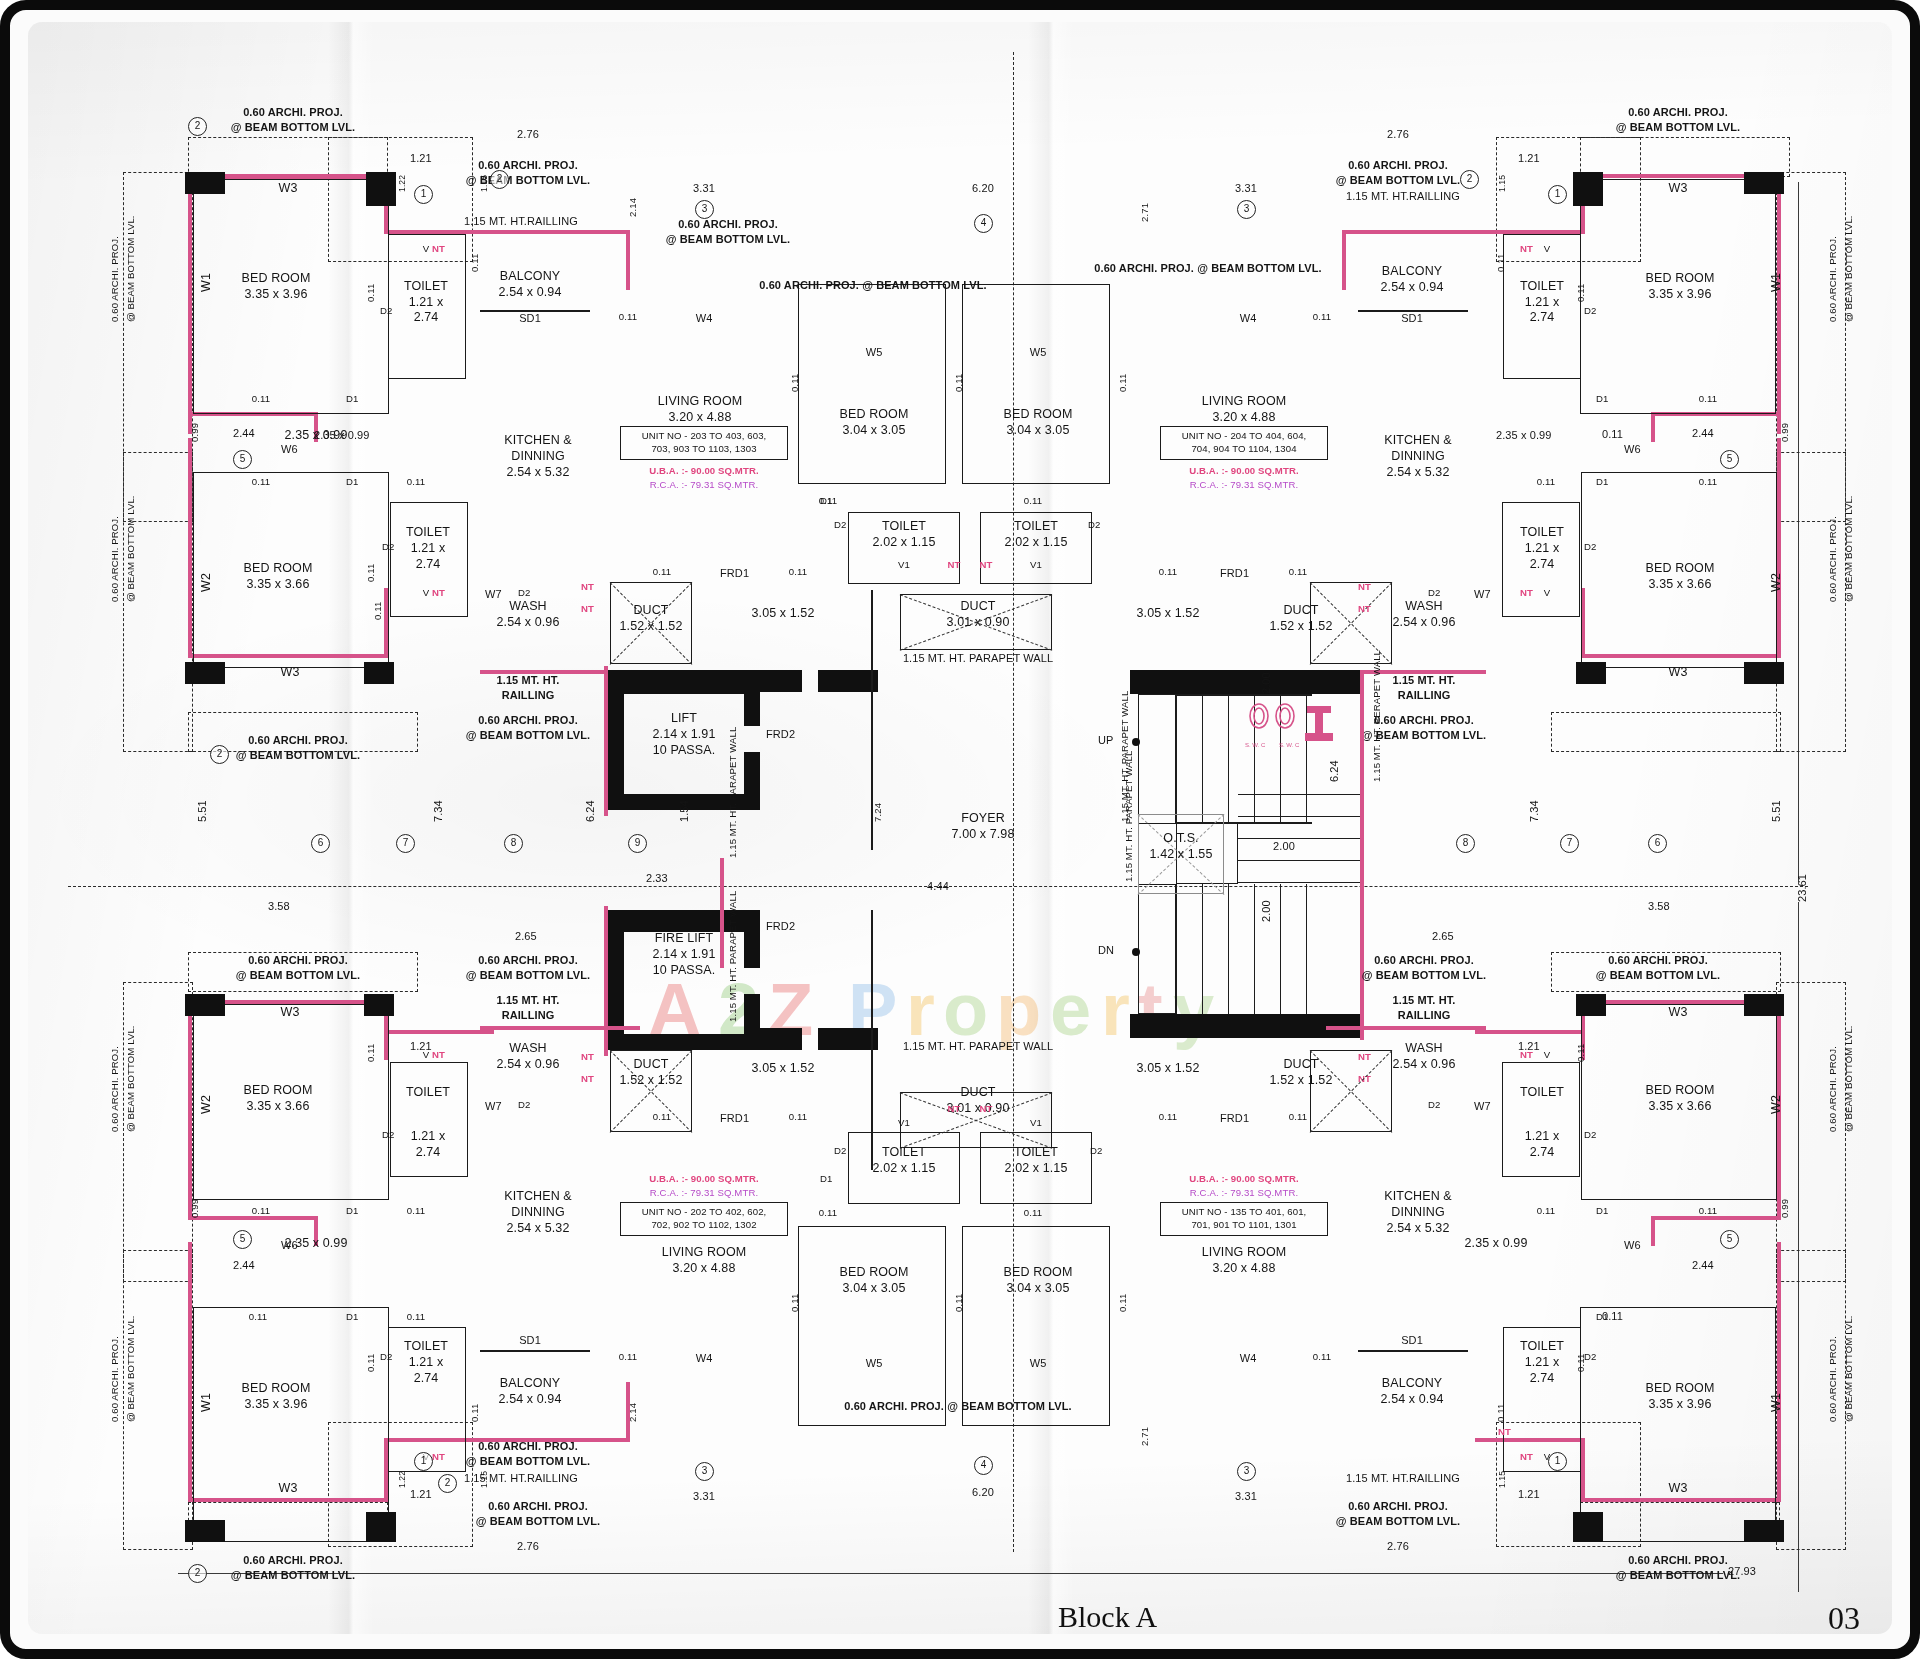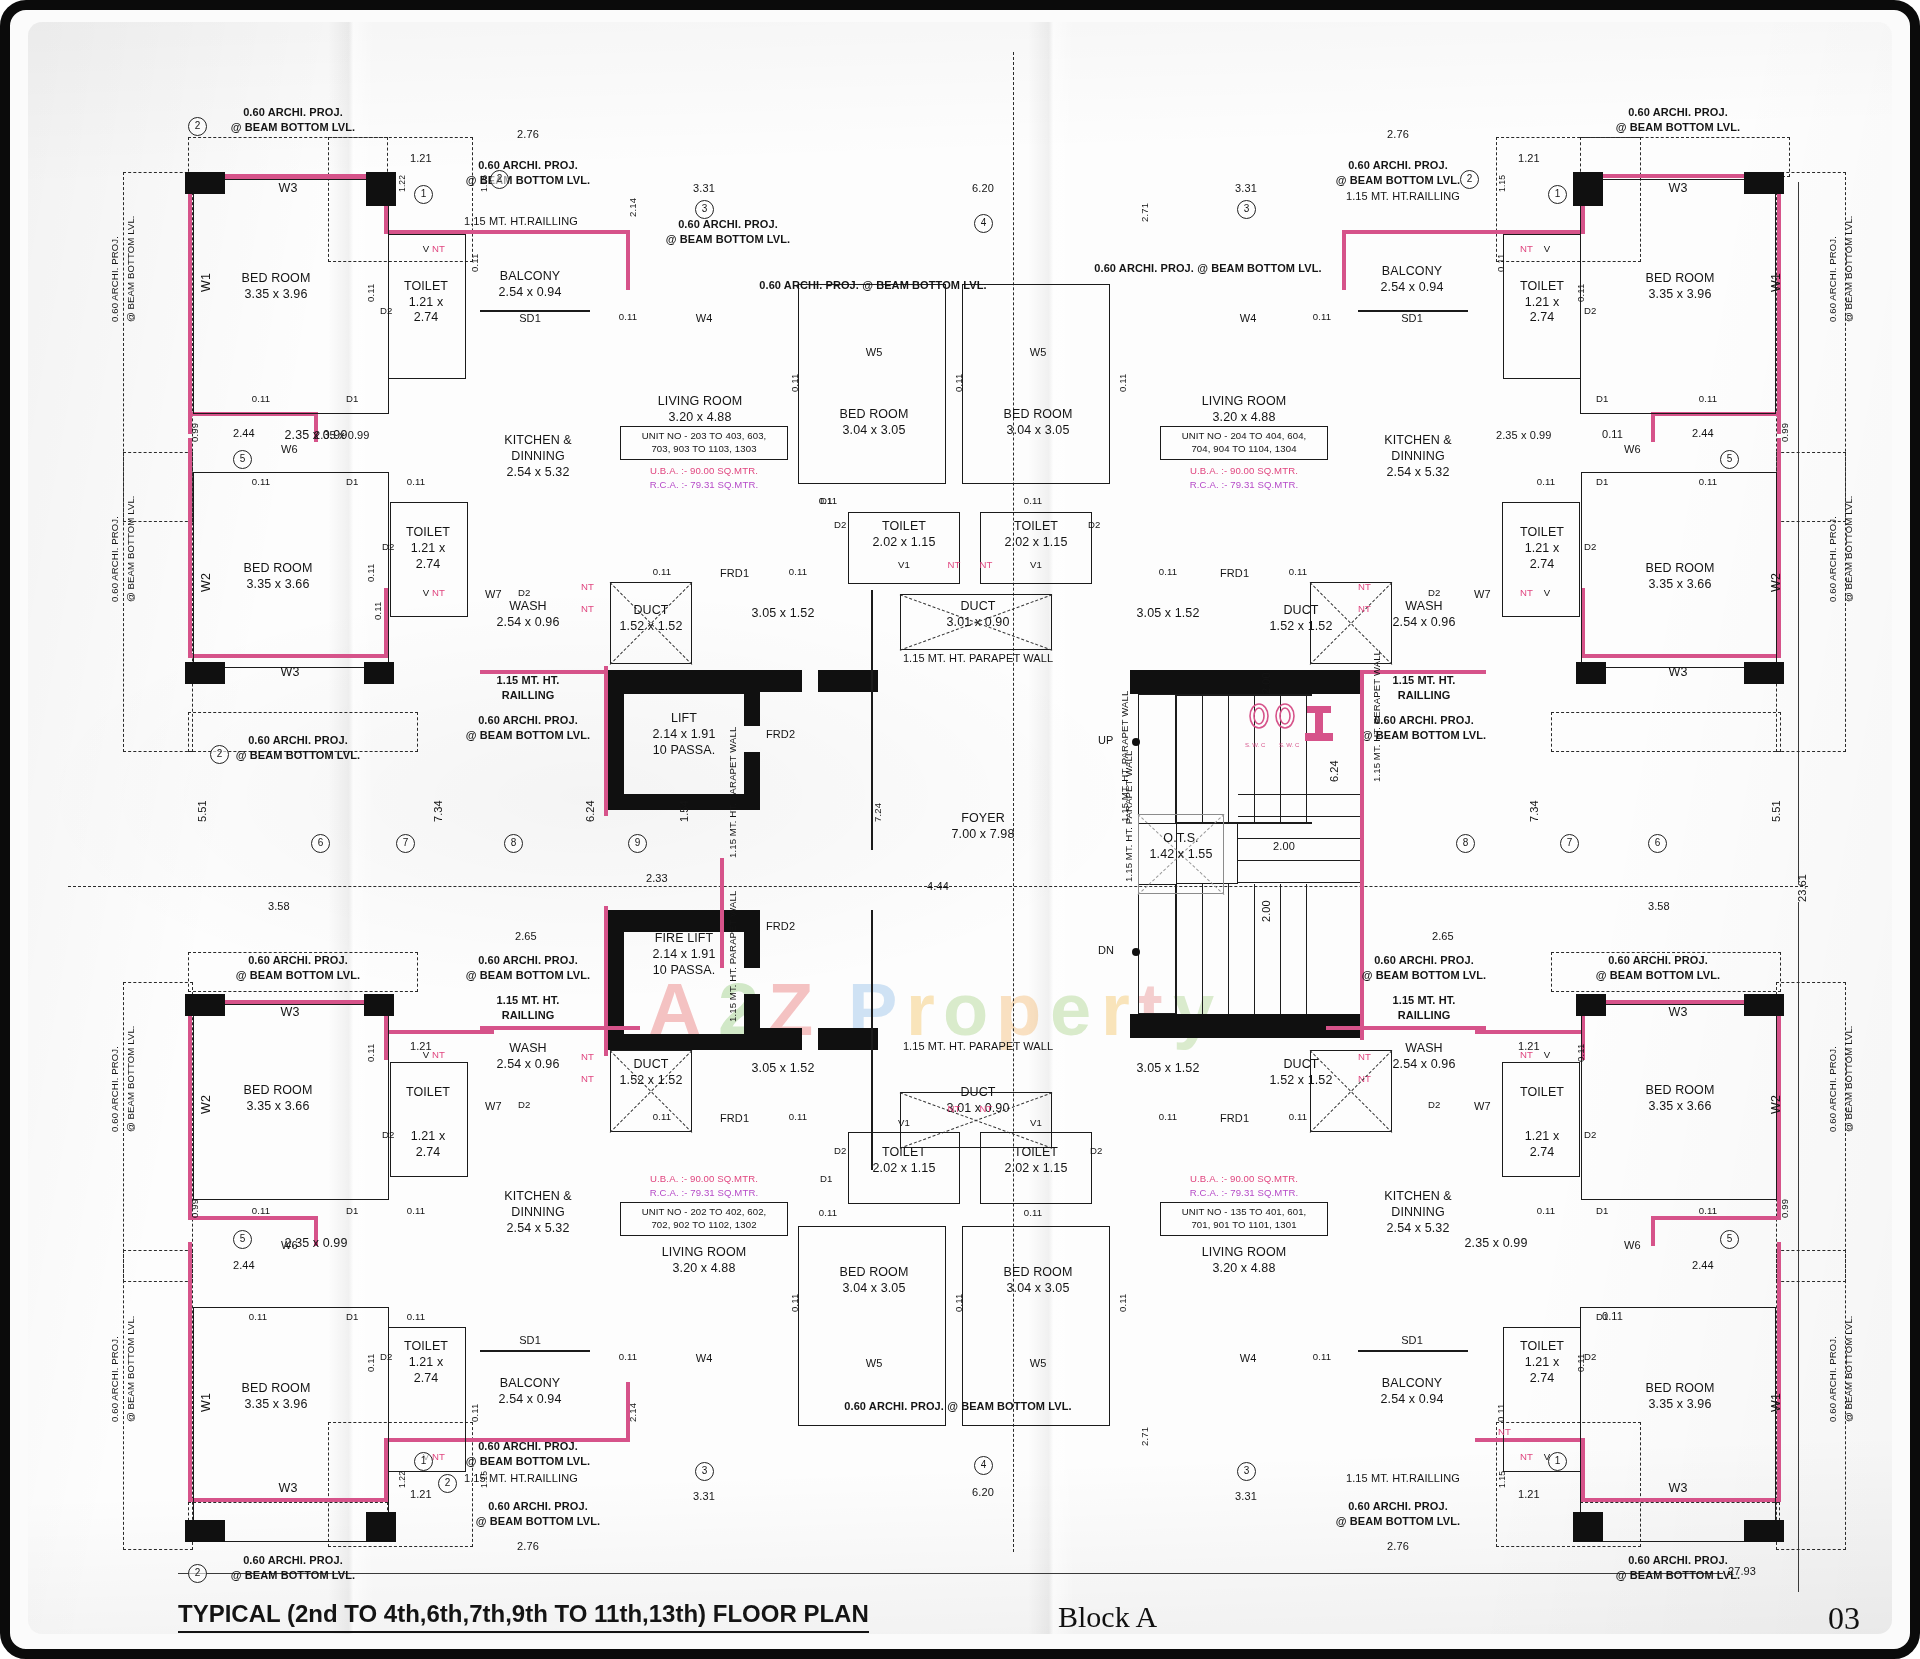--- a/index.html
+++ b/index.html
@@ -38,21 +38,21 @@
 
   
   .t{position:absolute;color:#141414;font-family:"Liberation Sans",sans-serif;
      font-size:12.5px;line-height:13.5px;white-space:nowrap;letter-spacing:.1px;}
   .t.c{transform:translateX(-50%);text-align:center;}
   .t.sm{font-size:11px;line-height:12px;}
   .t.xs{font-size:9.6px;line-height:10.5px;}
   .t.xxs{font-size:8.6px;line-height:9.4px;}
   .t.b{font-weight:bold;}
   .t.rot{transform:rotate(-90deg);transform-origin:left top;}
-  .t.pk{color:#e0457f;}
+  .t.pk{color:#e0457f;font-weight:bold;}
   .t.vi{color:#b64bc8;}
 
   .circ{position:absolute;width:17px;height:17px;border:1.3px solid #222;border-radius:50%;
     font-size:10px;line-height:15px;text-align:center;color:#161616;
     font-family:"Liberation Sans",sans-serif;background:rgba(255,255,255,.6);}
 
   
   .wm{position:absolute;font-weight:bold;pointer-events:none;user-select:none;}
   .wm-a2z{font-size:74px;letter-spacing:2px;}
   .wm-url{font-size:56px;color:rgba(120,120,120,.28);letter-spacing:1px;white-space:nowrap;}
@@ -827,17 +827,16 @@
     <div class="t sm c" style="left:1370px;top:1518px">2.76</div>
     <div class="t sm b c" style="left:1650px;top:1532px">0.60 ARCHI. PROJ.</div>
     <div class="t sm b c" style="left:1650px;top:1547px">@ BEAM BOTTOM LVL.</div>
     <div class="t xs pk" style="left:1470px;top:1405px">NT</div>
 
     <div class="t xs rot" style="left:1800px;top:1110px">0.60 ARCHI. PROJ.</div>
     <div class="t xs rot" style="left:1816px;top:1110px">@ BEAM BOTTOM LVL.</div>
     <div class="t xs rot" style="left:1800px;top:1400px">0.60 ARCHI. PROJ.</div>
     <div class="t xs rot" style="left:1816px;top:1400px">@ BEAM BOTTOM LVL.</div>
 
-    <div class="footer-title" style="left:150px;top:1578px">TYPICAL (2nd TO 4th,6th,7th,9th TO 11th,13th) FLOOR PLAN</div>
     <div class="block-label" style="left:1030px;top:1578px">Block A</div>
     <div class="page-no" style="left:1800px;top:1578px">03</div>
   </div>
 </div>
 
 </body></html>

